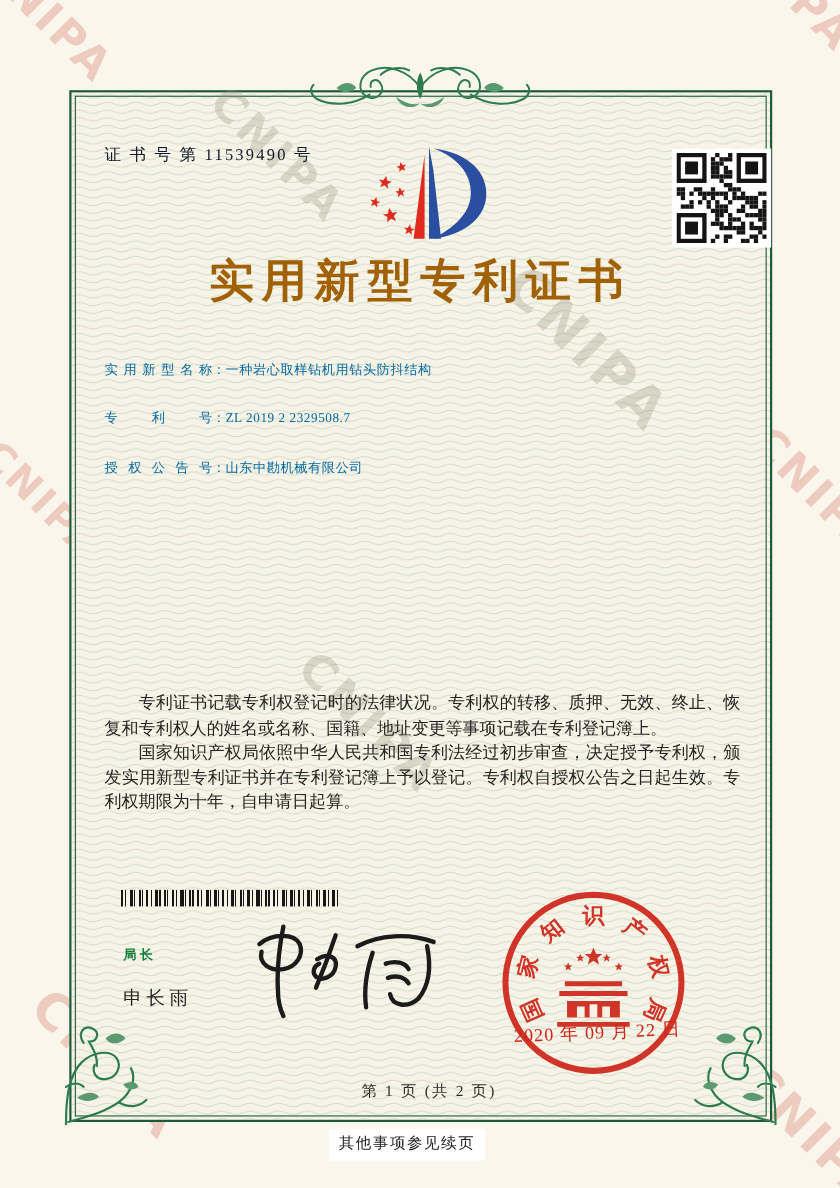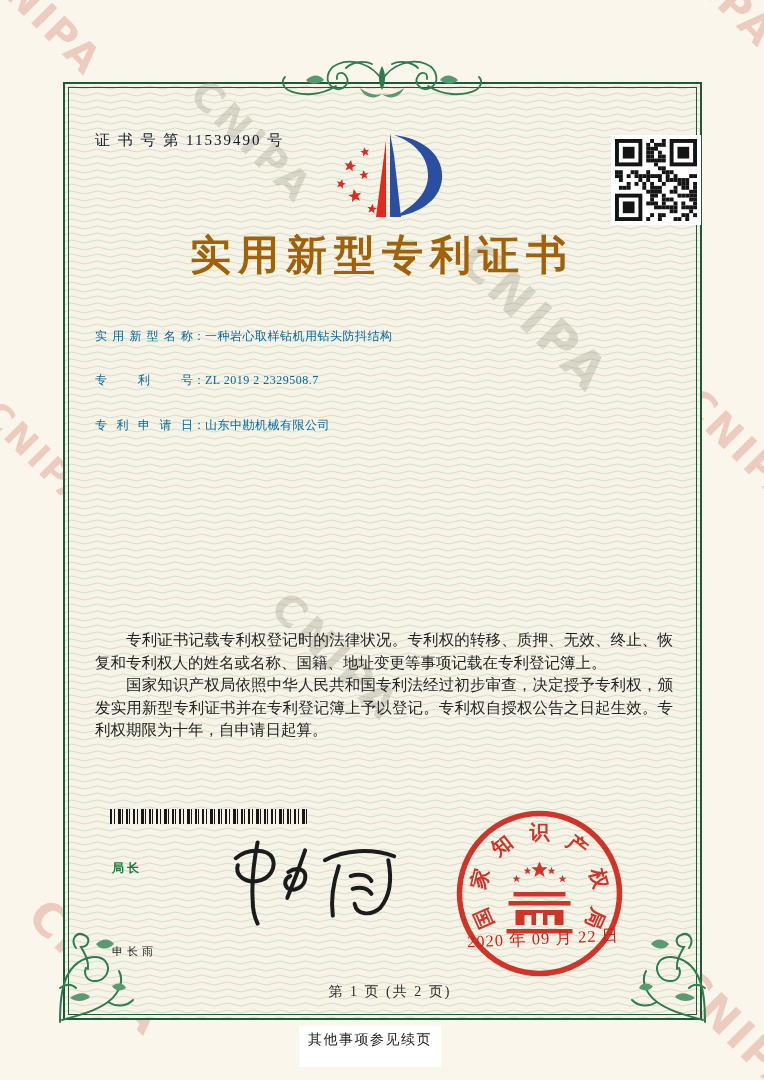--- a/index.html
+++ b/index.html
@@ -50,32 +50,32 @@
     position:absolute;left:110px;top:809px;width:198px;height:15px;
     background:repeating-linear-gradient(90deg,
       #161616 0 2px,#f6f2e6 2px 4px,
       #161616 4px 5px,#f6f2e6 5px 8px,
       #161616 8px 11px,#f6f2e6 11px 12px,
       #161616 12px 13px,#f6f2e6 13px 16px,
       #161616 16px 18px,#f6f2e6 18px 19px,
       #161616 19px 20px,#f6f2e6 20px 23px);
   }
   .signer-title{position:absolute;left:112px;top:860px;font-size:12px;letter-spacing:3px;color:#15803d;font-weight:bold;}
-  .signer-name{position:absolute;left:112px;top:896px;font-size:11px;letter-spacing:4px;color:#222;margin-top:48px;}
+  .signer-name{position:absolute;left:112px;top:896px;font-size:17px;letter-spacing:4px;color:#222;}
   .signature{position:absolute;left:218px;top:836px;}
   .seal{position:absolute;left:452px;top:806px;width:175px;height:175px;opacity:.92;z-index:4;}
   .seal-date{
     position:absolute;left:467px;top:928px;z-index:5;
     font-size:16.5px;color:#ce2418;letter-spacing:1px;white-space:nowrap;
     transform:rotate(-2.5deg);font-weight:500;
   }
   .page-num{position:absolute;left:0;right:0;top:983px;text-align:center;font-size:14px;letter-spacing:2px;color:#2c2c2c;margin-left:16px;}
   .note-box{
     position:absolute;left:299px;top:1026px;z-index:4;
-    background:#ffffff;padding:5px 9px 18px;font-size:14px;letter-spacing:1.5px;color:#222;
+    background:#ffffff;padding:5px 9px 6px;font-size:14px;letter-spacing:1.5px;color:#222;
   }
   .flourish{position:absolute;z-index:2;}
   .fl-top{left:276px;top:54px;}
   .fl-bl{left:52px;top:928px;}
   .fl-br{left:621px;top:928px;transform:scaleX(-1);}
 </style>
 </head>
 <body>
 
 <svg width="0" height="0" style="position:absolute" aria-hidden="true">
@@ -288,21 +288,21 @@
   <div class="title">实用新型专利证书</div>
 
   <div class="fields">
     <div class="frow">
       <span class="lab">实用新型名称</span><span>：</span><span class="val">一种岩心取样钻机用钻头防抖结构</span>
     </div>
     <div class="frow">
       <span class="lab">专利号</span><span>：</span><span class="val">ZL 2019 2 2329508.7</span>
     </div>
     <div class="frow">
-      <span class="lab">专利申请日</span><span>：</span><span class="val">山东中勘机械有限公司</span>
+      <span class="lab">授权公告号</span><span>：</span><span class="val">山东中勘机械有限公司</span>
     </div>
   </div>
 
   <div class="paras">
     <p>专利证书记载专利权登记时的法律状况。专利权的转移、质押、无效、终止、恢复和专利权人的姓名或名称、国籍、地址变更等事项记载在专利登记簿上。</p>
     <p>国家知识产权局依照中华人民共和国专利法经过初步审查，决定授予专利权，颁发实用新型专利证书并在专利登记簿上予以登记。专利权自授权公告之日起生效。专利权期限为十年，自申请日起算。</p>
   </div>
 
   <div class="barcode"></div>
 

